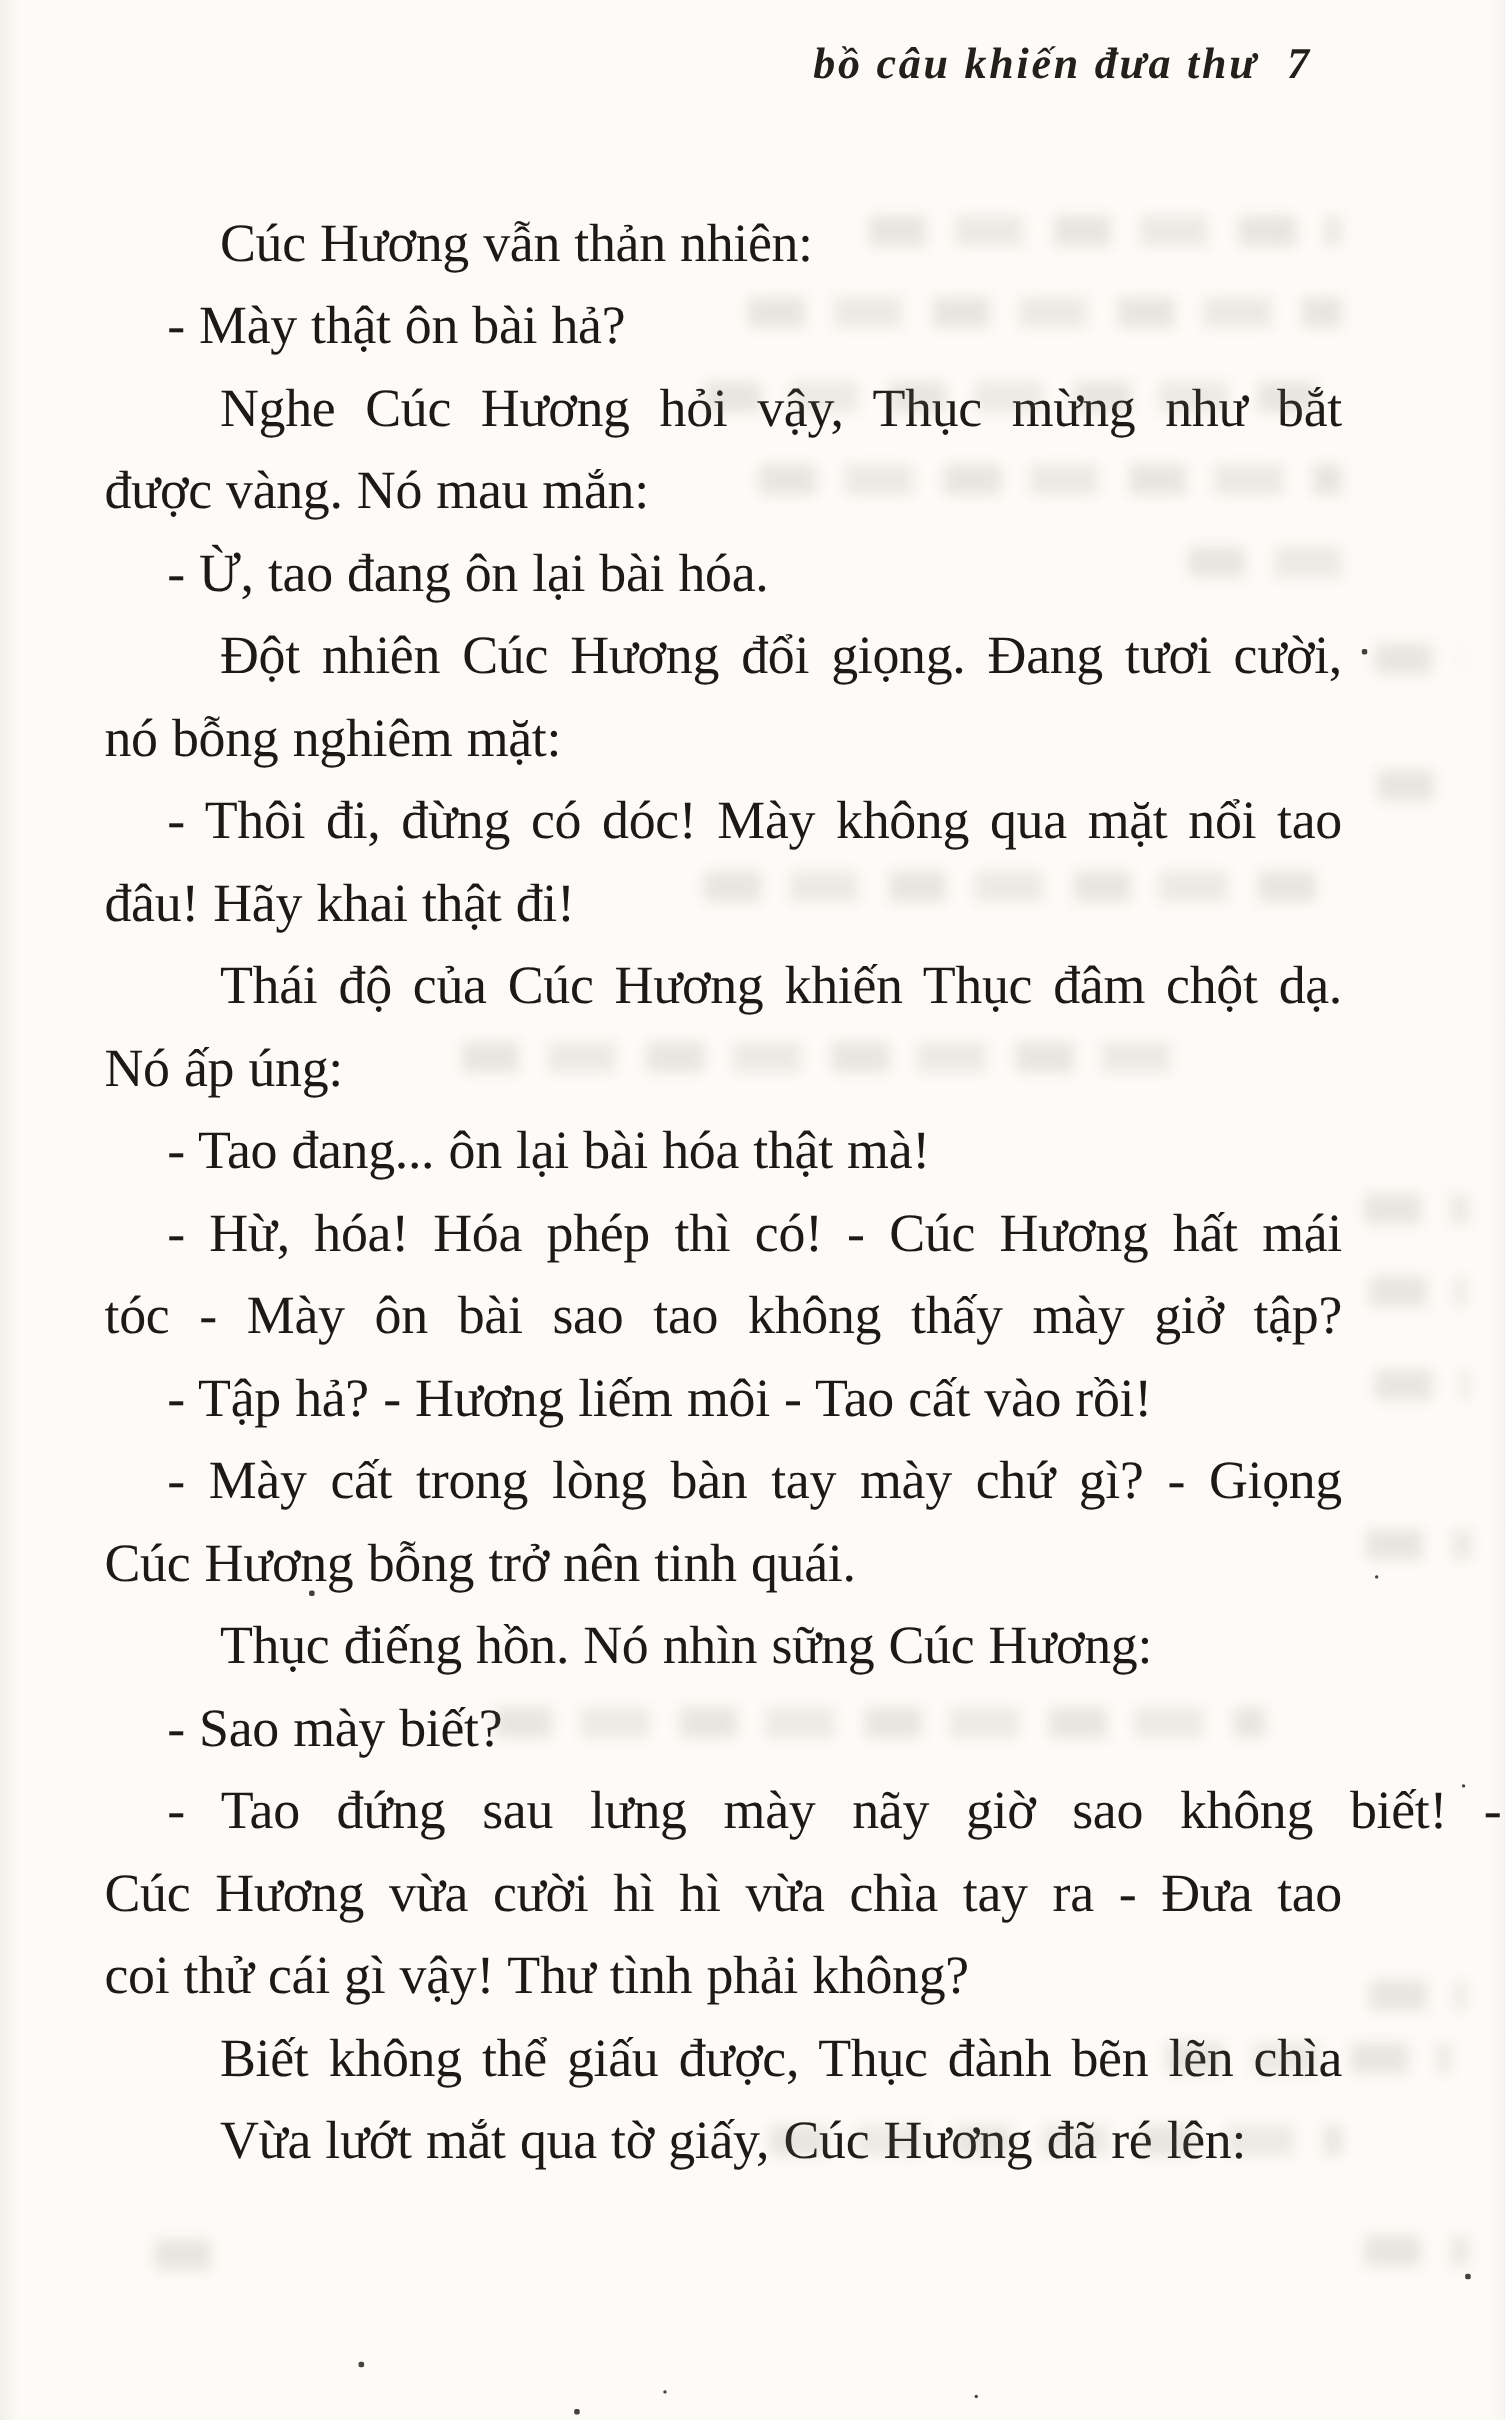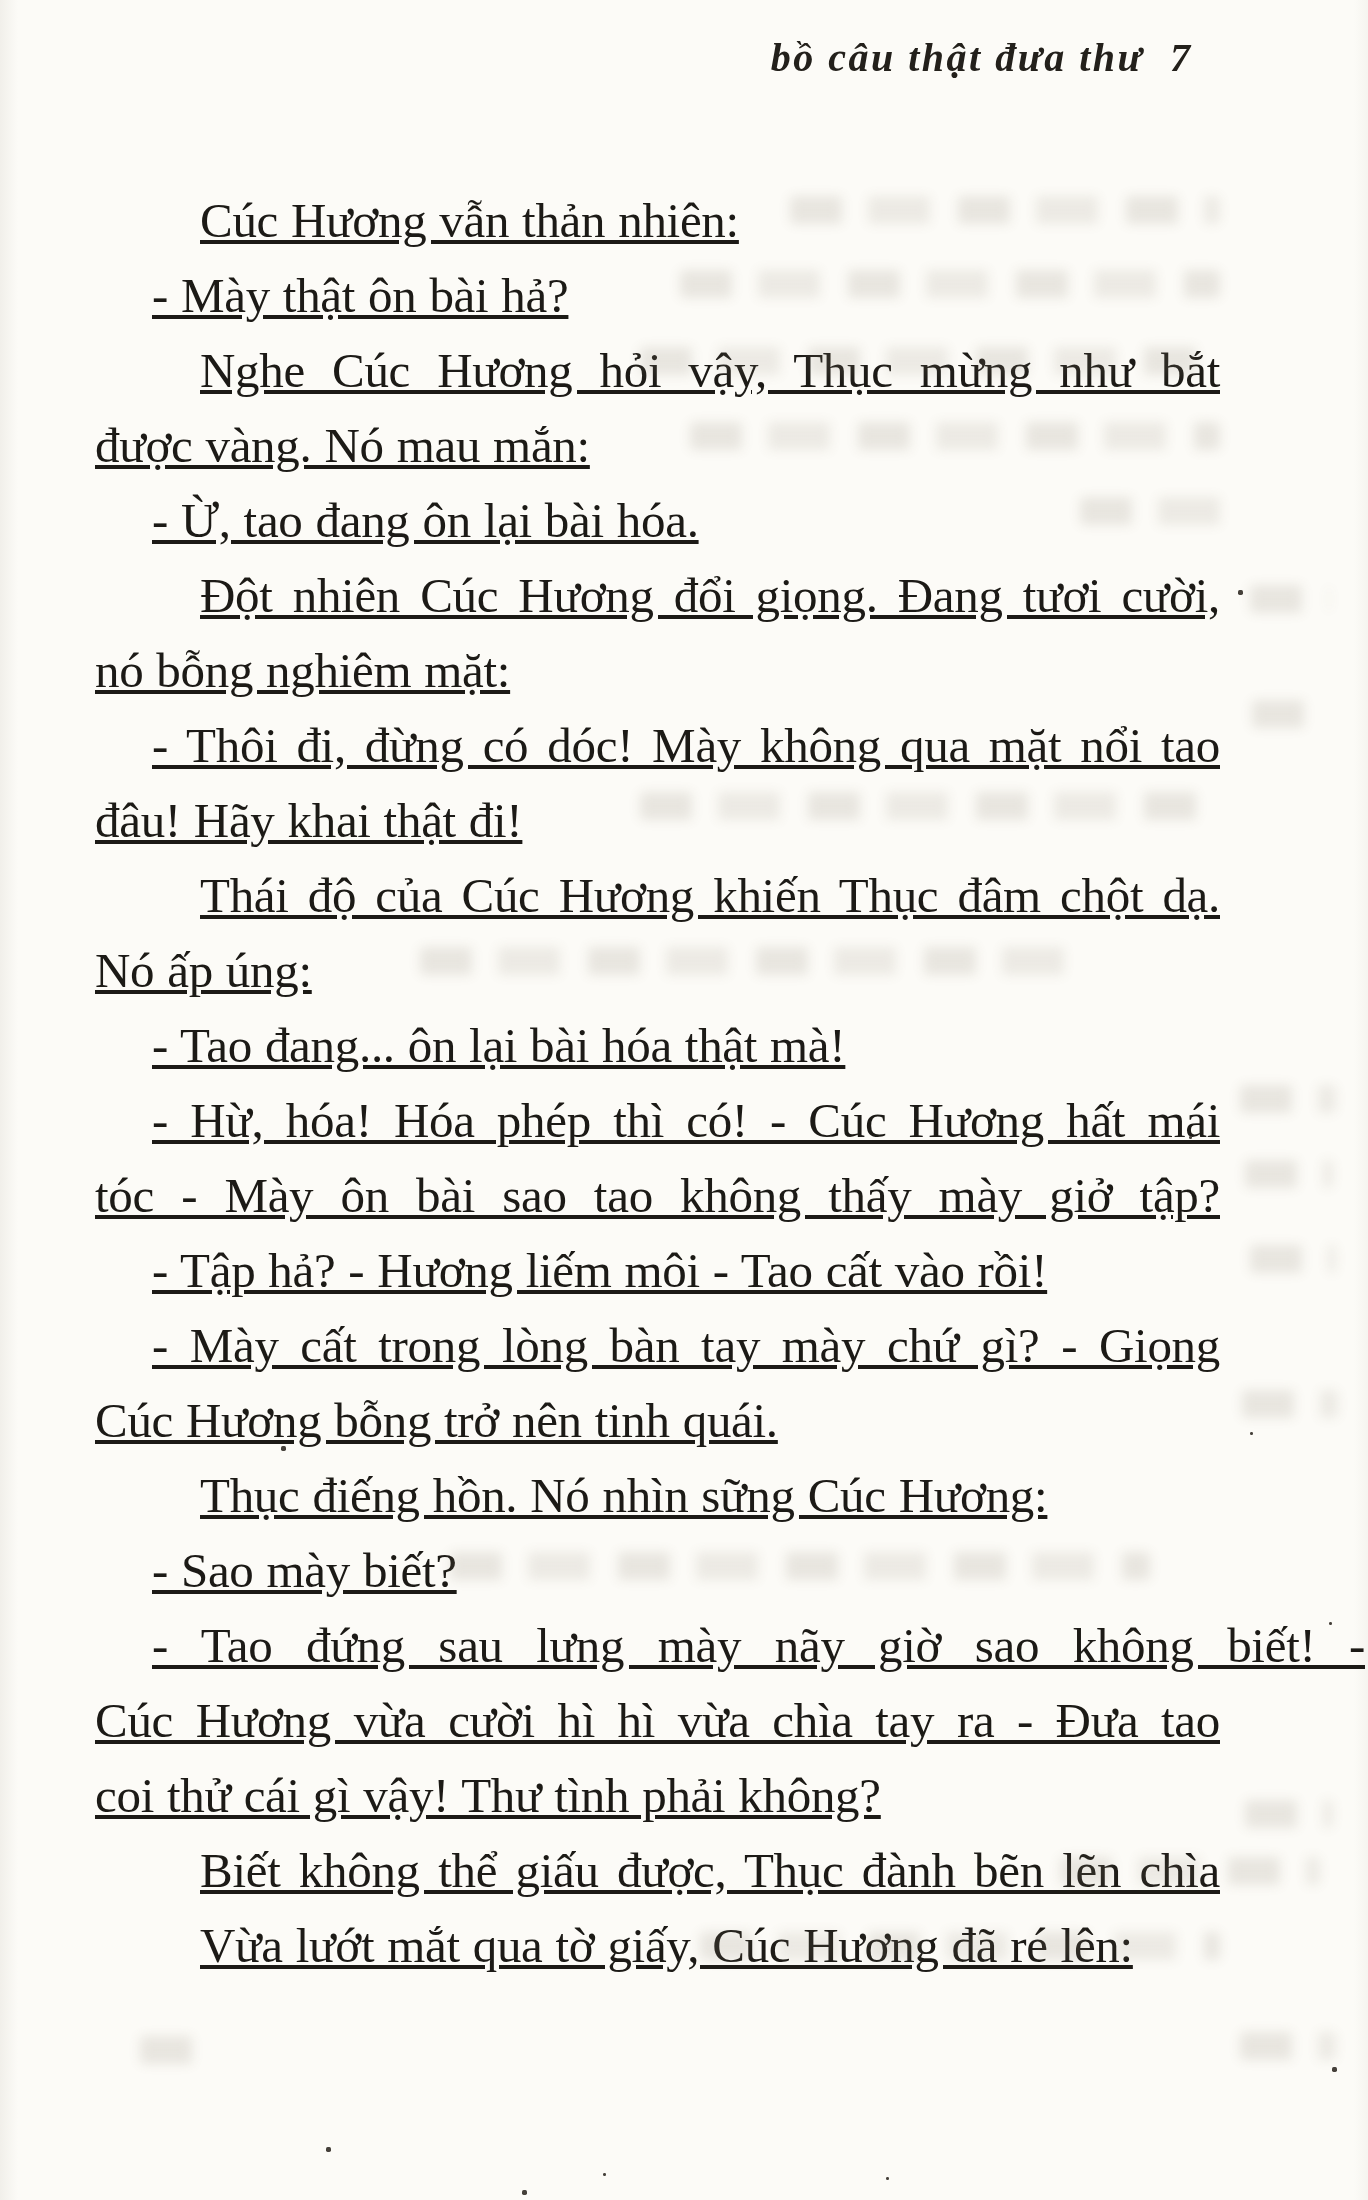--- a/index.html
+++ b/index.html
@@ -37,21 +37,20 @@
 
   .text-block {
     position: absolute;
     left: 95px;
     top: 183px;
     width: 1125px;
     color: var(--ink, #1c1a16);
     font-size: 49px;
     letter-spacing: -0.3px;
     word-spacing: 1px;
-    text-decoration: underline;
   }
   .line {
     line-height: 75px;
     height: 75px;
     white-space: nowrap;
     overflow: visible;
   }
   .line.just {
     white-space: normal;
     text-align: justify;
@@ -93,21 +92,21 @@
       1251px 1433px 0 1px;
     pointer-events: none;
   }
 </style>
 </head>
 <body>
 
 <div class="page" style="--paper: #fcfbf7; --ink: #1c1a16; --header-ink: #23201b;">
 
   <div class="running-header">
-    <span class="book-title">bồ câu thật đưa thư</span><span class="page-number">7</span>
+    <span class="book-title">bồ câu khiến đưa thư</span><span class="page-number">7</span>
   </div>
 
   <div class="text-block" id="text-block">
       <div class="line ind-narrative">Cúc Hương vẫn thản nhiên:</div>
       <div class="line ind-dialogue">- Mày thật ôn bài hả?</div>
       <div class="line ind-narrative just">Nghe Cúc Hương hỏi vậy, Thục mừng như bắt</div>
       <div class="line">được vàng. Nó mau mắn:</div>
       <div class="line ind-dialogue">- Ừ, tao đang ôn lại bài hóa.</div>
       <div class="line ind-narrative just">Đột nhiên Cúc Hương đổi giọng. Đang tươi cười,</div>
       <div class="line">nó bỗng nghiêm mặt:</div>

